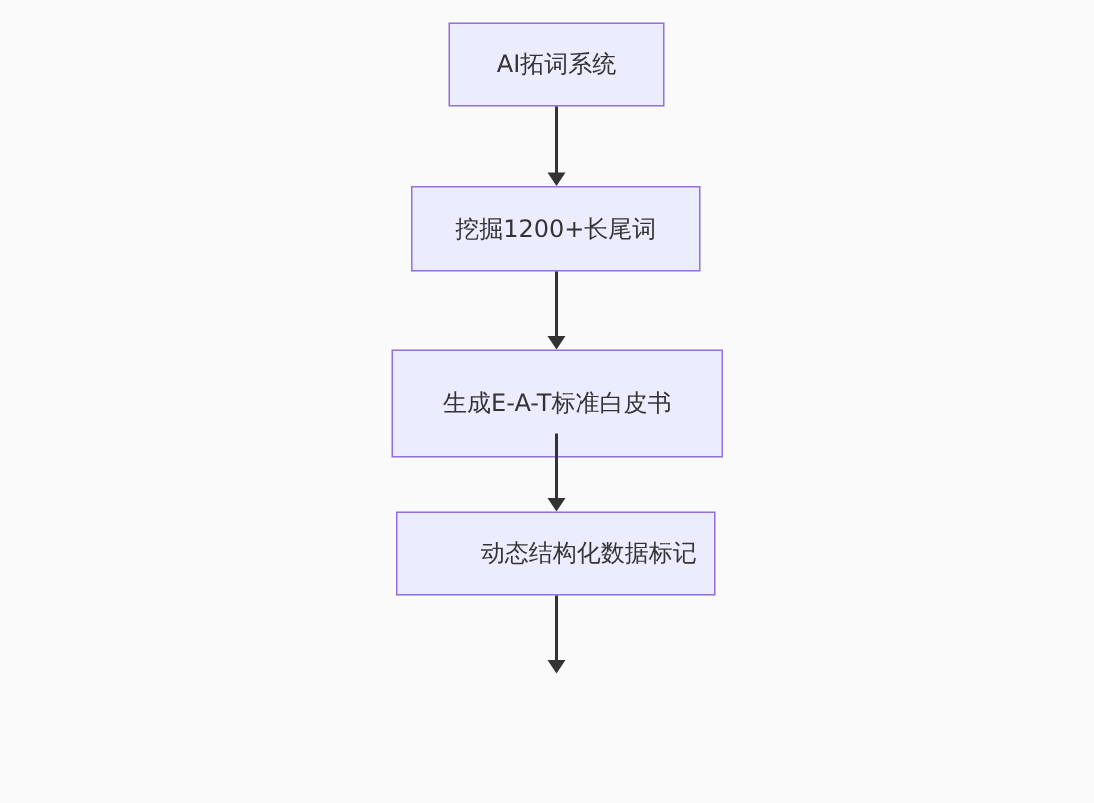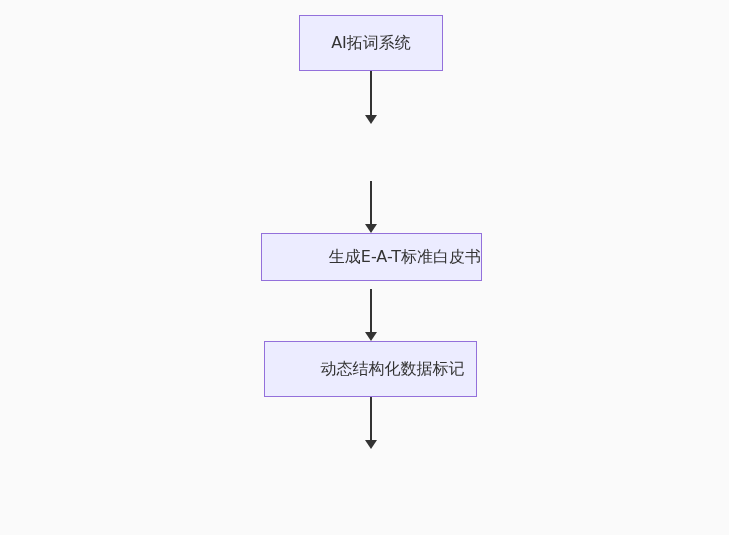--- a/index.html
+++ b/index.html
@@ -28,21 +28,21 @@
     align-items: center;
     justify-content: center;
     text-align: center;
   }
   .flow-node .label {
     white-space: nowrap;
   }
   
   .n1 { left: 299px; top: 15px;  width: 144px; height: 56px; align-items: center; }
   .n2 { left: 274px; top: 124px; width: 193px; height: 57px; }
-  .n3 { left: 261px; top: 233px; width: 221px; height: 48px; justify-content: flex-end; }
+  .n3 { left: 261px; top: 233px; width: 221px; height: 72px; }
   .n4 { left: 264px; top: 341px; width: 213px; height: 56px; padding-left: 44px; }
   .n5 { left: 254px; top: 449px; width: 234px; height: 57px; }
 
   .flow-arrow {
     position: absolute;
     left: 365px;   
     width: 12px;
   }
   .a1 { top: 71px;  height: 53px; }
   .a2 { top: 181px; height: 52px; }
@@ -75,20 +75,23 @@
 
   <div class="flow-node n1">
     <span class="label">AI拓词系统</span>
   </div>
 
   <div class="flow-arrow a1">
     <div class="arrow-line"></div>
     <div class="arrow-head"></div>
   </div>
 
+  <div class="flow-node n2">
+    <span class="label">挖掘1200+长尾词</span>
+  </div>
 
   <div class="flow-arrow a2">
     <div class="arrow-line"></div>
     <div class="arrow-head"></div>
   </div>
 
   <div class="flow-node n3">
     <span class="label">生成E-A-T标准白皮书</span>
   </div>
 

